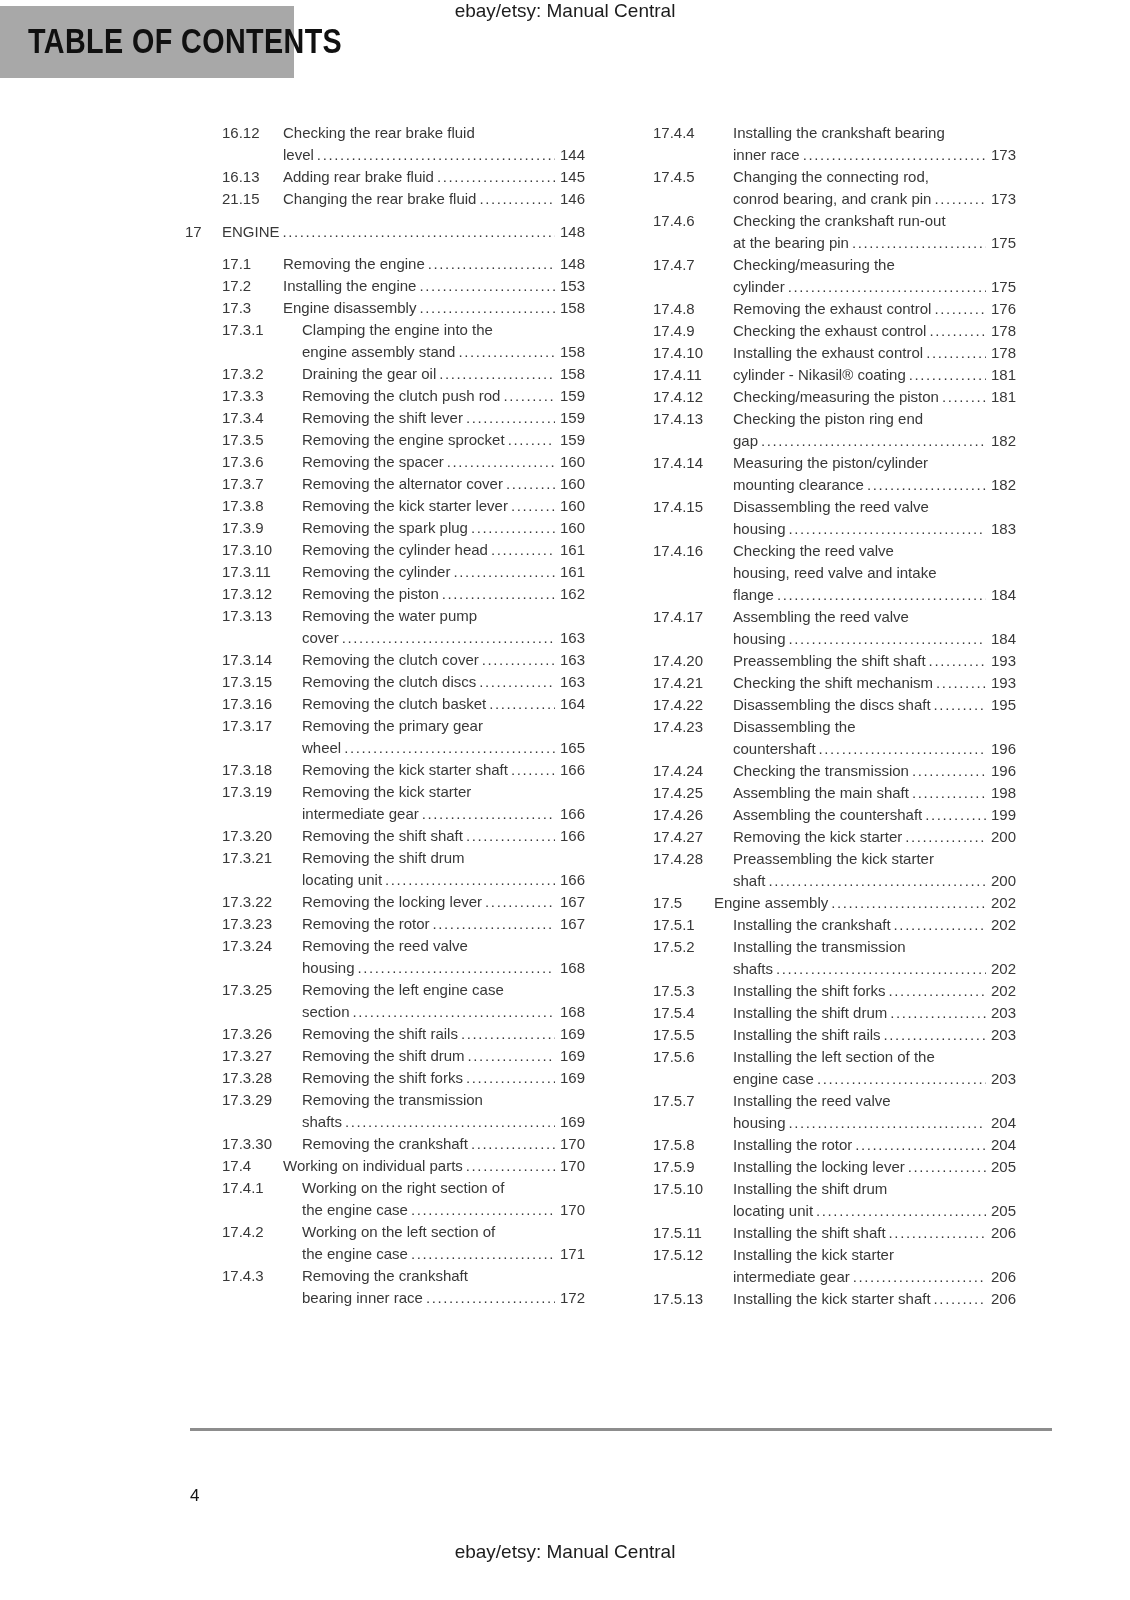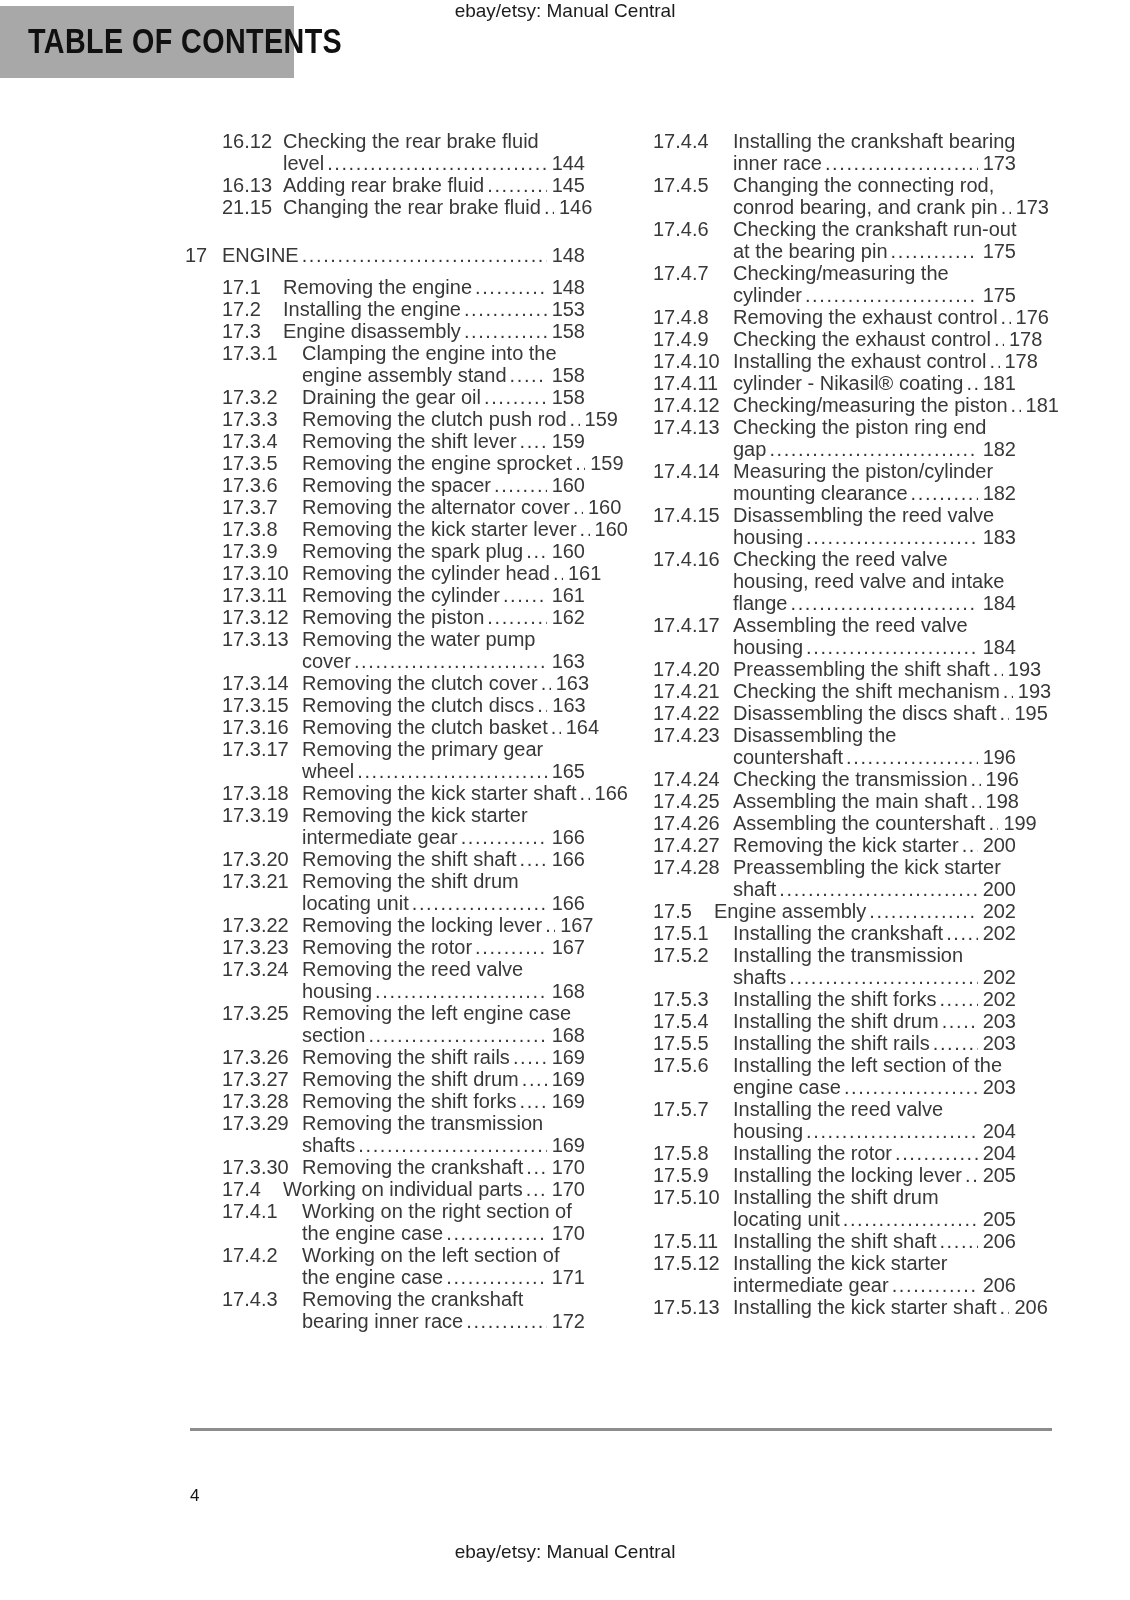--- a/index.html
+++ b/index.html
@@ -24,33 +24,33 @@
   }
   .toc-box .toc-title {
     position: absolute; left: 28px; top: 50%;
     transform: translateY(-52%) scaleX(0.82);
     transform-origin: left center;
     font-size: 35px; font-weight: bold; color: #101010;
     letter-spacing: 0.5px; white-space: nowrap;
   }
 
   .toc-columns {
-    position: absolute; top: 130px; left: 185px;
+    position: absolute; top: 122px; left: 185px;
     display: flex;
-    font-size: 20px; line-height: 22px;
+    font-size: 15px; line-height: 22px;
   }
   .col-left  { width: 400px; margin-right: 68px; }
   .col-right { width: 363px; }
 
   .entry { display: flex; }
   .col-left .entry.l2, .col-left .entry.l3 { padding-left: 37px; }
   .entry .num { flex: 0 0 61px; }
   .entry.l3 .num { flex-basis: 80px; }
   .entry.chapter .num { flex-basis: 37px; }
-  .entry.chapter { margin: 26px 0 10px 0; align-items: flex-end; }
+  .entry.chapter { margin: 11px 0 10px 0; align-items: flex-end; }
 
   .body { flex: 1; min-width: 0; }
   .line { display: block; white-space: nowrap; }
   .line.last { display: flex; align-items: baseline; }
   .t { white-space: nowrap; flex: 0 1 auto; }
   .dots {
     flex: 1 1 auto; min-width: 10px;
     overflow: hidden; white-space: nowrap;
     padding-left: 3px;
   }

